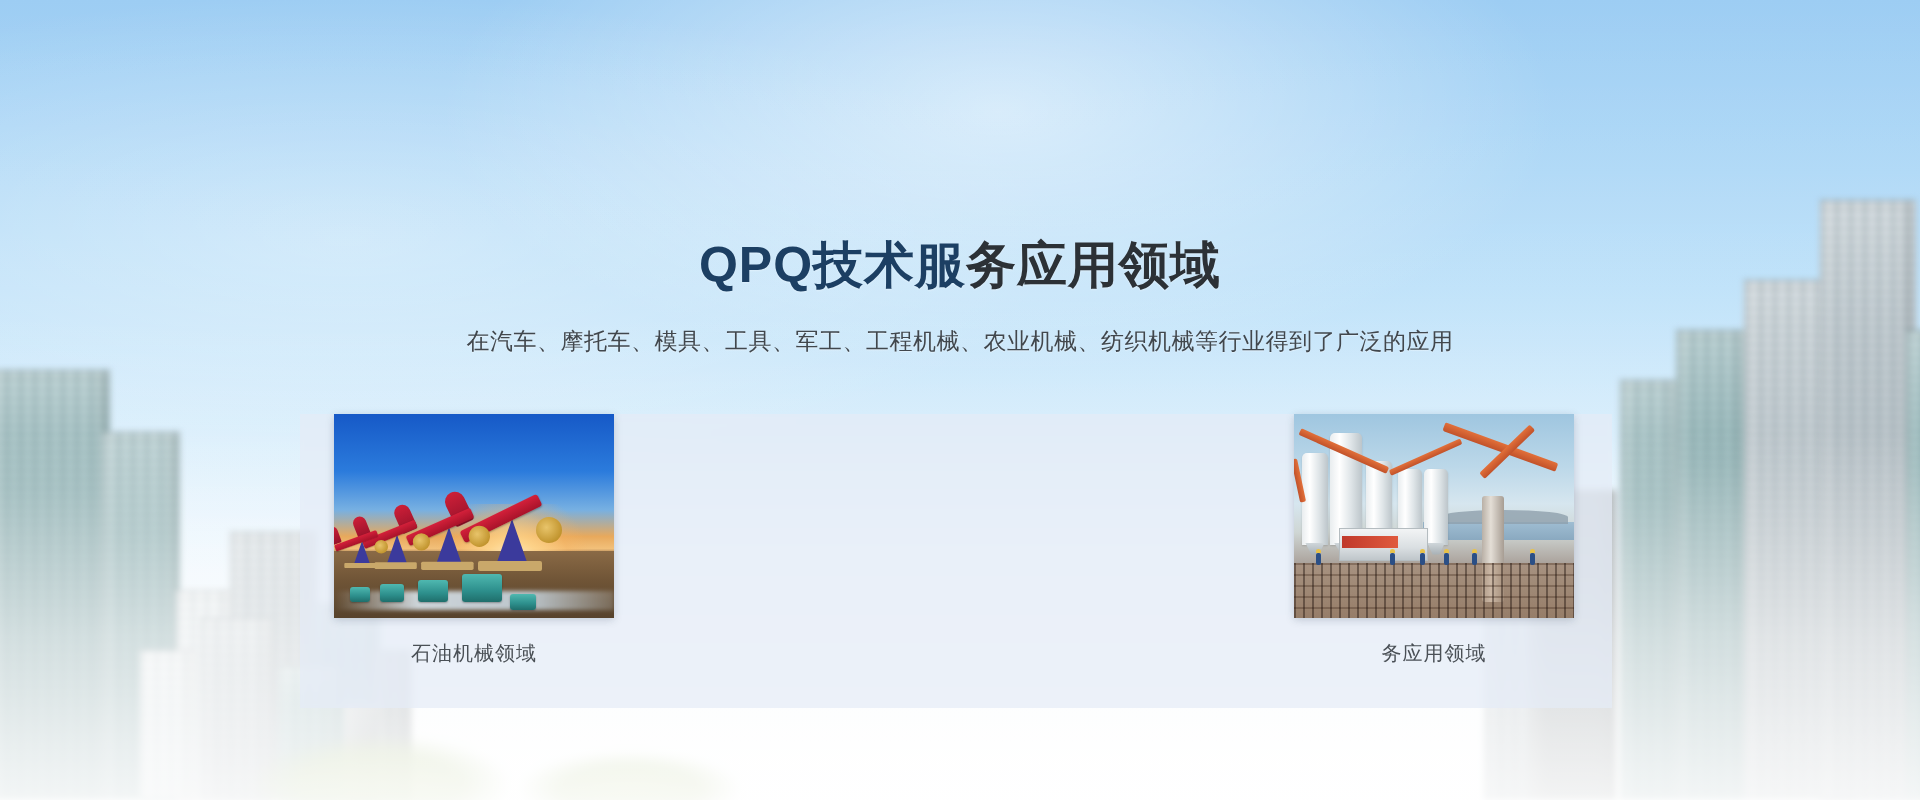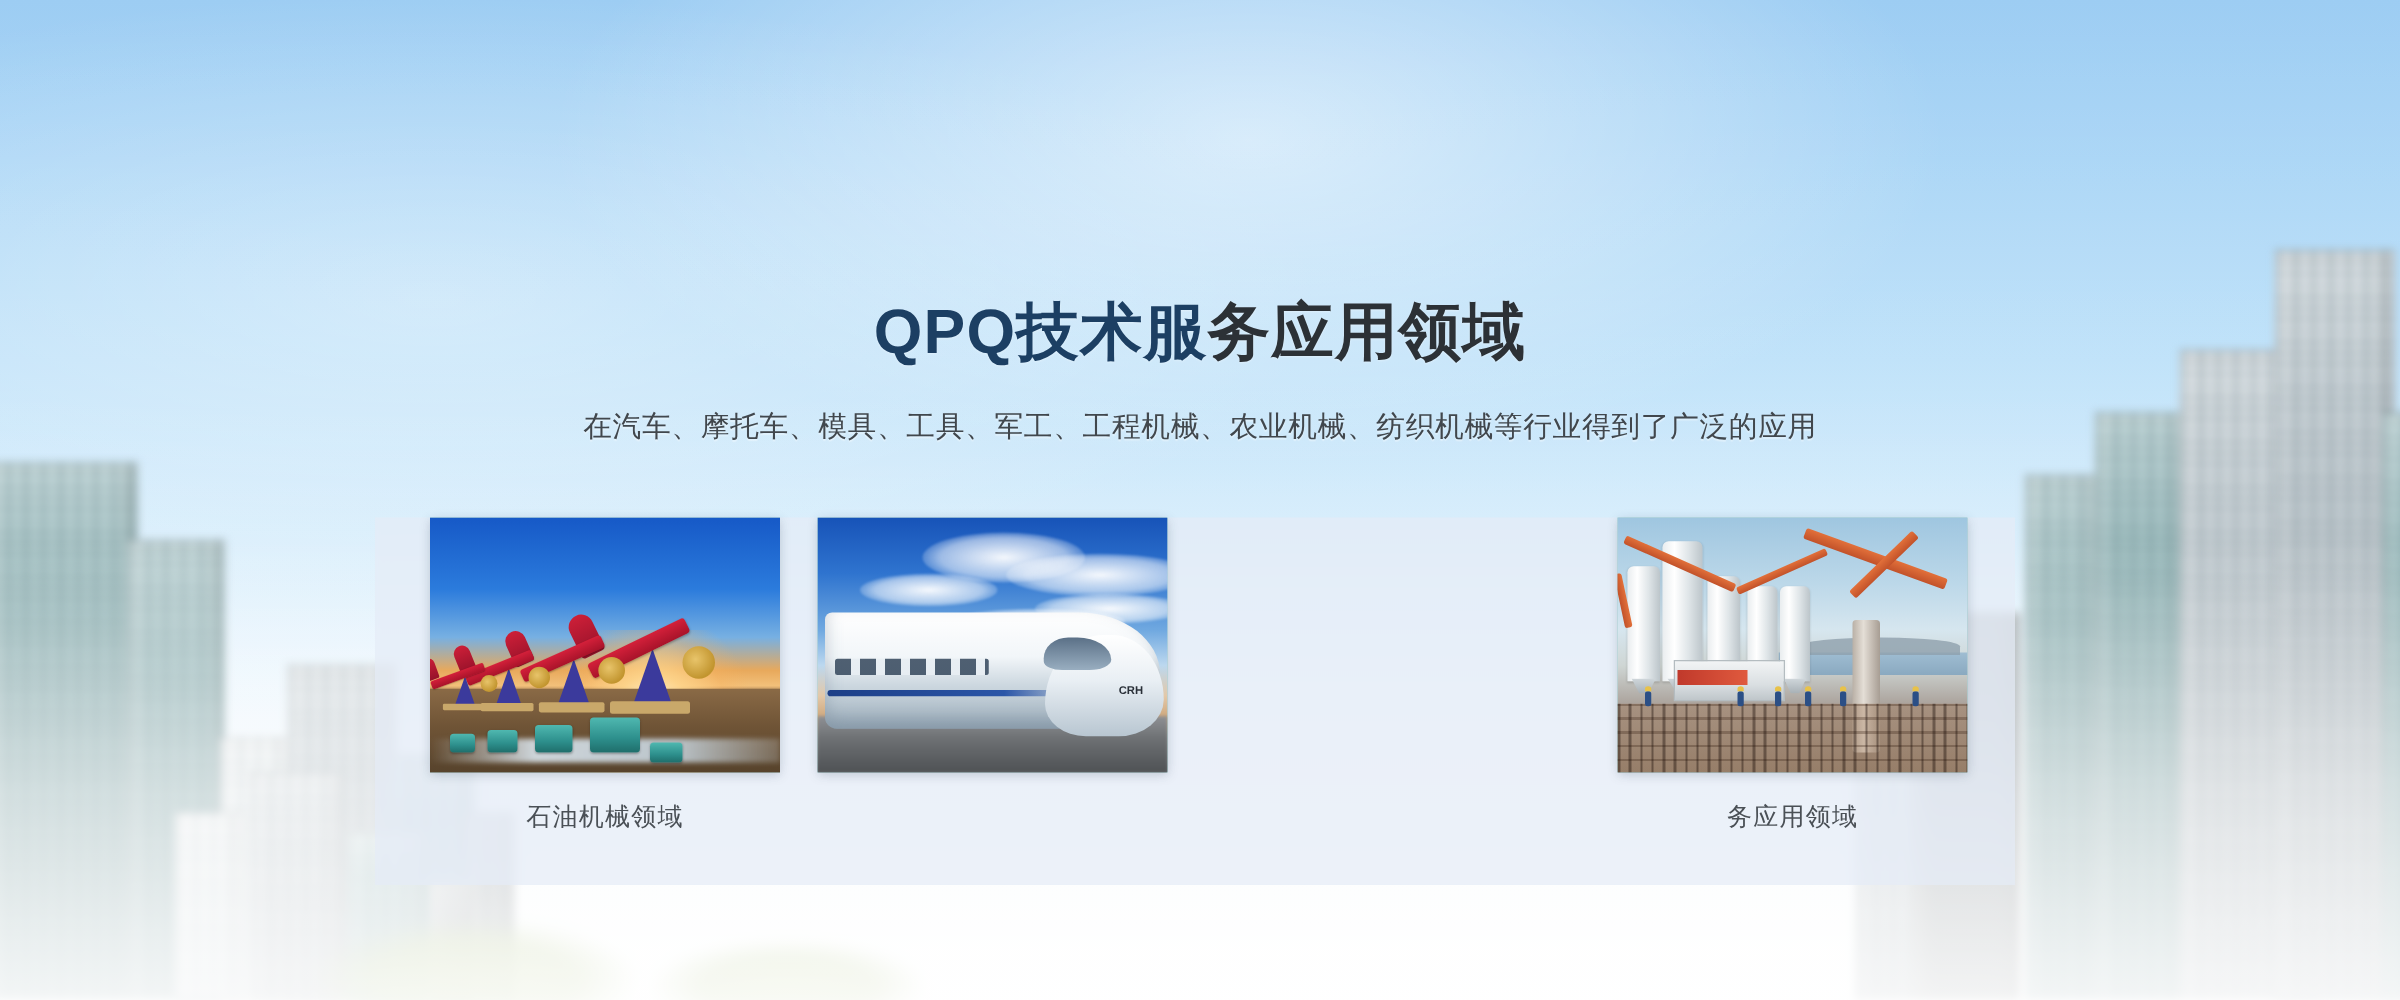--- a/index.html
+++ b/index.html
@@ -364,21 +364,21 @@
 
     <h1 class="page-title">
       <span class="hl">QPQ技术服</span><span>务应用领域</span>
     </h1>
 
     <p class="page-subtitle">在汽车、摩托车、模具、工具、军工、工程机械、农业机械、纺织机械等行业得到了广泛的应用</p>
 
     <div class="panel">
       <div class="cards">
 
-        <div class="card" style="left:44px;">
+        <div class="card" style="left:34px;">
           <div class="thumb">
             <div class="ph-oil">
               <div class="sun"></div>
               <div class="ground"></div>
               <div class="snow"></div>
 
               <div class="pj" style="left:128px; transform:scale(1.0);">
                 <div class="tower" style="left:34px; bottom:0;"></div>
                 <div class="beam" style="left:-4px; bottom:40px; transform:rotate(-26deg);"></div>
                 <div class="head" style="left:-14px; bottom:40px; transform:rotate(-26deg);"></div>
@@ -411,36 +411,20 @@
               <div class="wellhead" style="left:46px;  width:24px; height:18px;"></div>
               <div class="wellhead" style="left:84px;  width:30px; height:22px;"></div>
               <div class="wellhead" style="left:128px; width:40px; height:28px;"></div>
               <div class="wellhead" style="left:176px; width:26px; height:16px; bottom:4%;"></div>
             </div>
           </div>
           <div class="cap">石油机械领域</div>
         </div>
 
         <div class="card" style="left:354px;">
-          <div class="thumb">
-            <div class="ph-train">
-              <div class="cloud" style="left:30%;  top:6%;  width:130px; height:40px;"></div>
-              <div class="cloud" style="left:54%;  top:14%; width:150px; height:34px;"></div>
-              <div class="cloud" style="left:12%;  top:22%; width:110px; height:26px;"></div>
-              <div class="cloud" style="left:62%;  top:30%; width:120px; height:24px;"></div>
-              <div class="cloud" style="left:38%;  top:36%; width:140px; height:20px;"></div>
-              <div class="rail"></div>
-              <div class="body"></div>
-              <div class="winrow"></div>
-              <div class="stripe"></div>
-              <div class="nose"></div>
-              <div class="wsh"></div>
-              <div class="mark">CRH</div>
-            </div>
-          </div>
         </div>
 
         <div class="card" style="left:674px;">
         </div>
 
         <div class="card" style="left:994px;">
           <div class="thumb">
             <div class="ph-pump">
               <div class="sea"></div>
               <div class="hill"></div>

